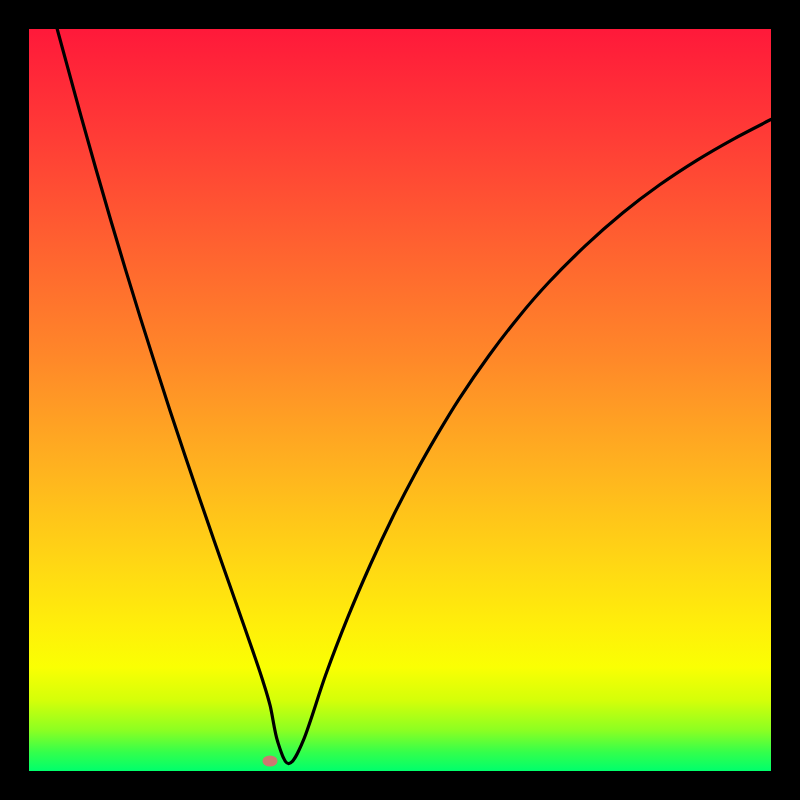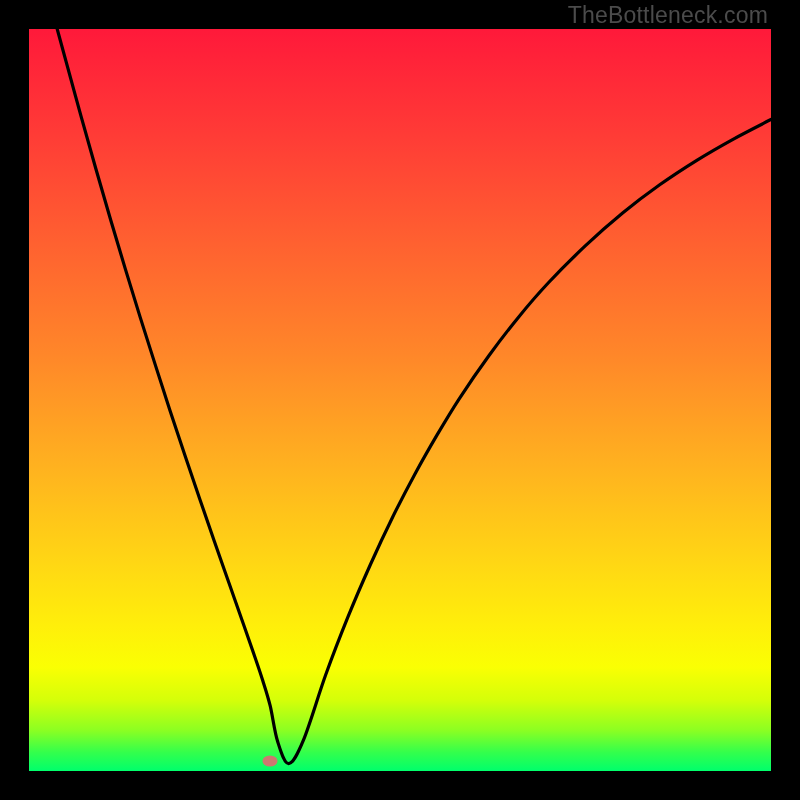--- a/index.html
+++ b/index.html
@@ -82,14 +82,13 @@
       <rect x="0" y="0" width="742" height="742" fill="url(#bg-grad)"></rect>
     </svg>
 
     <svg class="curve-svg" viewBox="0 0 742 742" preserveAspectRatio="none">
       <path id="curve-path" d="M 28.195999999999998 0 C 29.68 5.441333333333337 33.14266666666667 18.17900000000003 37.1 32.648000000000025 C 41.05733333333333 47.11700000000002 46.99333333333334 69.00599999999997 51.940000000000005 86.81399999999996 C 56.88666666666667 104.62199999999996 61.833333333333336 122.18266666666665 66.78 139.49599999999998 C 71.72666666666667 156.8093333333333 76.67333333333333 173.8753333333333 81.62 190.69399999999996 C 86.56666666666668 207.51266666666663 91.51333333333335 224.08400000000006 96.46000000000001 240.40800000000007 C 101.40666666666667 256.7320000000001 106.35333333333332 272.8086666666667 111.3 288.63800000000003 C 116.24666666666667 304.4673333333334 121.19333333333336 319.92566666666676 126.14000000000001 335.38400000000007 C 131.08666666666667 350.8423333333334 136.03333333333333 366.3006666666667 140.98 381.38800000000003 C 145.92666666666665 396.47533333333337 150.87333333333333 411.1916666666667 155.82 425.908 C 160.76666666666665 440.6243333333333 165.71333333333334 455.217 170.66 469.686 C 175.60666666666665 484.155 180.55333333333334 498.5003333333333 185.5 512.722 C 190.44666666666666 526.9436666666667 195.39333333333335 540.918 200.34 555.016 C 205.28666666666666 569.1139999999999 210.85166666666663 584.9433333333333 215.17999999999998 597.31 C 219.50833333333333 609.6766666666666 223.21833333333333 620.1883333333333 226.31 629.216 C 229.40166666666667 638.2436666666667 231.25666666666666 643.5613333333333 233.73 651.476 C 236.20333333333332 659.3906666666667 238.67666666666668 666.5633333333333 241.15 676.704 C 243.62333333333333 686.8446666666666 245.47833333333335 702.674 248.57000000000002 712.32 C 251.6616666666667 721.9660000000001 255.37166666666667 734.8273333333334 259.7 734.58 C 264.0283333333333 734.3326666666667 268.3566666666667 725.676 274.54 710.836 C 280.72333333333336 695.996 289.38 666.0686666666667 296.8 645.54 C 304.22 625.0113333333333 311.64 605.9666666666667 319.06 587.664 C 326.48 569.3613333333333 333.9 552.2953333333332 341.32 535.7239999999999 C 348.74 519.1526666666666 356.15999999999997 503.3233333333333 363.58 488.236 C 371 473.14866666666666 378.42 458.92699999999996 385.84000000000003 445.2 C 393.26000000000005 431.473 400.68000000000006 418.488 408.1 405.874 C 415.52 393.26000000000005 421.70333333333326 382.74833333333333 430.35999999999996 369.516 C 439.01666666666665 356.2836666666667 450.14666666666665 340.0833333333333 460.04 326.47999999999996 C 469.9333333333334 312.8766666666666 479.8266666666667 300.01533333333333 489.72 287.896 C 499.61333333333334 275.7766666666667 508.27 265.6360000000001 519.4 253.76400000000007 C 530.53 241.89200000000005 544.1333333333333 228.28866666666667 556.5 216.664 C 568.8666666666667 205.0393333333333 581.2333333333333 194.15666666666664 593.6 184.01599999999996 C 605.9666666666667 173.8753333333333 618.3333333333333 164.60033333333325 630.6999999999999 155.81999999999994 C 643.0666666666666 147.03966666666662 655.4333333333334 139.00133333333338 667.8000000000001 131.33400000000006 C 680.1666666666667 123.66666666666674 692.5333333333333 116.61766666666671 704.9 109.81600000000003 C 717.2666666666667 103.01433333333335 735.8166666666666 93.73933333333333 742 90.524" fill="none" stroke="#000" stroke-width="3.2" stroke-linecap="round" stroke-linejoin="round"></path>
     </svg>
 
     <div class="marker" id="dip-marker" style="left: 241.15px; top: 732.354px; background: rgb(205, 120, 112);"></div>
   </div>
 
-  <div class="watermark">TheBottleneck.com</div>
 </div>
 
 </body></html>

